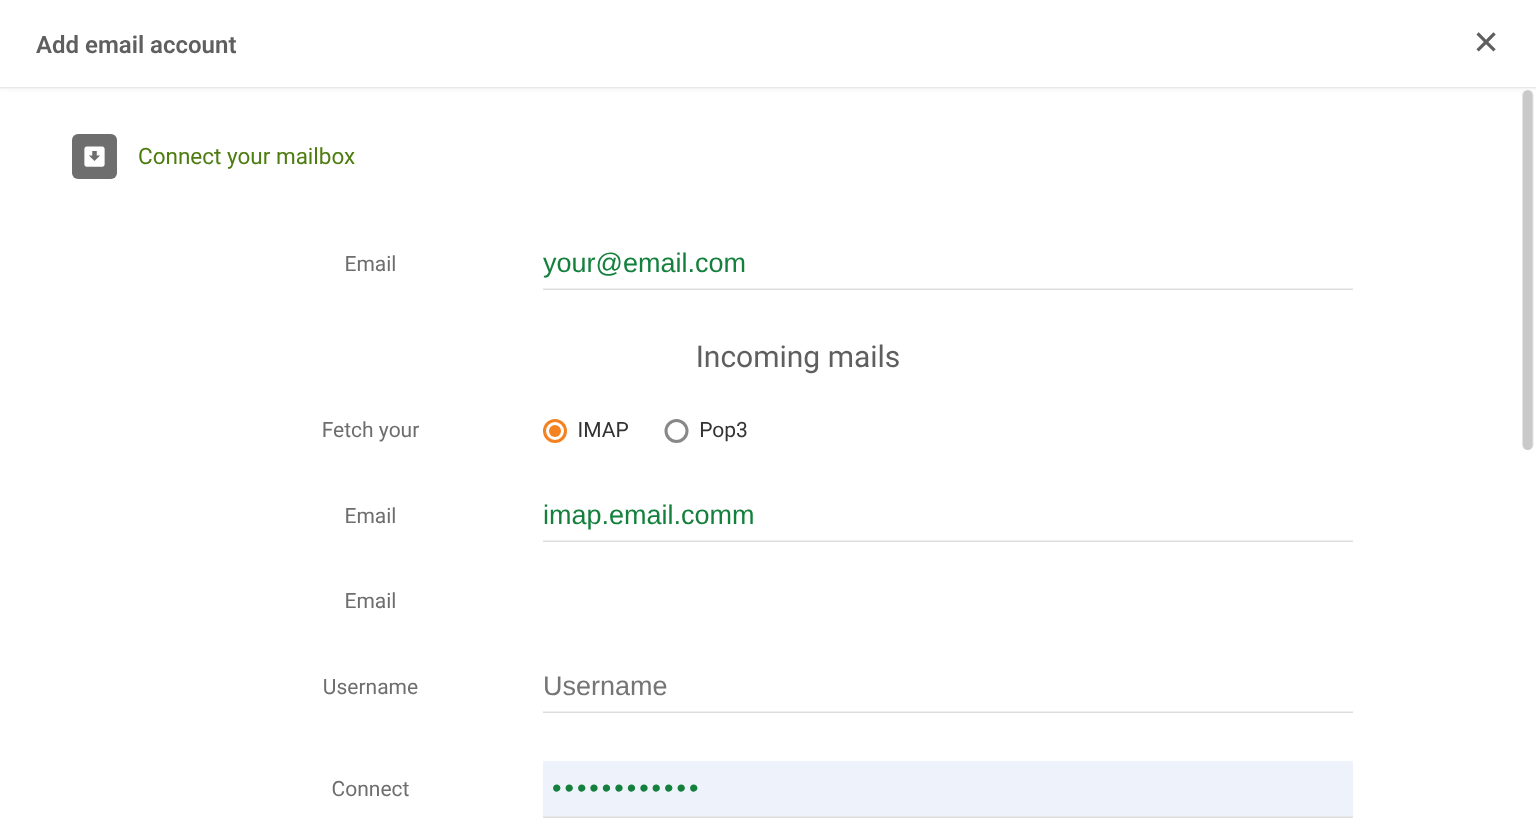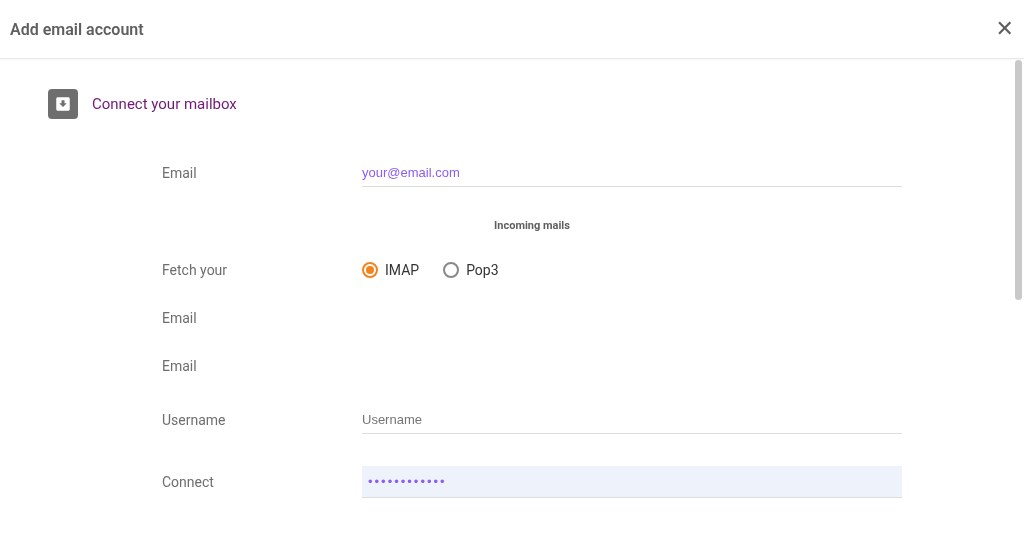--- a/index.html
+++ b/index.html
@@ -13,21 +13,21 @@
       color: #333;
       width: 1024px;
       height: 553px;
       overflow: hidden;
       position: relative;
     }
     .header {
       display: flex;
       justify-content: space-between;
       align-items: center;
-      padding: 18px 10px;
+      padding: 18px 24px;
       border-bottom: 1px solid #e8e8e8;
       box-shadow: 0 1px 3px rgba(0,0,0,0.04);
     }
     .header-title {
       font-size: 16px;
       font-weight: 600;
       color: #5f5f5f;
     }
     .close-btn {
       font-size: 22px;
@@ -58,50 +58,50 @@
       justify-content: center;
       margin-right: 14px;
     }
     .section-icon svg {
       width: 18px;
       height: 18px;
       fill: #fff;
     }
     .section-text {
       font-size: 15px;
-      color: #701a75;
+      color: #4d7c0f;
     }
     .form-area {
       margin: 0 auto;
       max-width: 780px;
       padding-left: 40px;
     }
     .form-row {
       display: flex;
       align-items: center;
       margin-bottom: 32px;
     }
     .form-label {
       width: 200px;
-      text-align: left;
+      text-align: center;
       font-size: 14px;
       color: #6e6e6e;
       padding-right: 30px;
     }
     .form-control {
       flex: 1;
       position: relative;
     }
     .text-input {
       width: 100%;
       border: none;
       border-bottom: 1px solid #ddd;
       padding: 6px 0;
-      font-size: 13px;
-      color: #8b5cf6;
+      font-size: 18px;
+      color: #15803d;
       outline: none;
       background: transparent;
     }
     .password-input {
       background: #eef3fb;
       padding: 8px 6px;
       border-bottom: 1px solid #ddd;
       letter-spacing: 2px;
     }
     .select-wrap {
@@ -109,22 +109,22 @@
     }
     .select-caret {
       position: absolute;
       right: 6px;
       top: 50%;
       transform: translateY(-50%);
       pointer-events: none;
     }
     .section-title {
       text-align: center;
-      font-size: 11px;
-      font-weight: 700;
+      font-size: 20px;
+      font-weight: 400;
       color: #5f5f5f;
       margin: 20px 0 30px 0;
     }
     .radio-group {
       display: flex;
       gap: 24px;
       align-items: center;
     }
     .radio-option {
       display: flex;
@@ -210,20 +210,23 @@
           <div class="radio-option">
             <div class="radio-circle"></div>
             <span class="radio-label">Pop3</span>
           </div>
         </div>
       </div>
     </div>
 
     <div class="form-row">
       <div class="form-label">Email</div>
+      <div class="form-control">
+        <input type="text" class="text-input" value="imap.email.comm" style="">
+      </div>
     </div>
 
     <div class="form-row">
       <div class="form-label">Email</div>
     </div>
 
     <div class="form-row">
       <div class="form-label">Username</div>
       <div class="form-control">
         <input type="text" class="text-input" placeholder="Username" style="">

